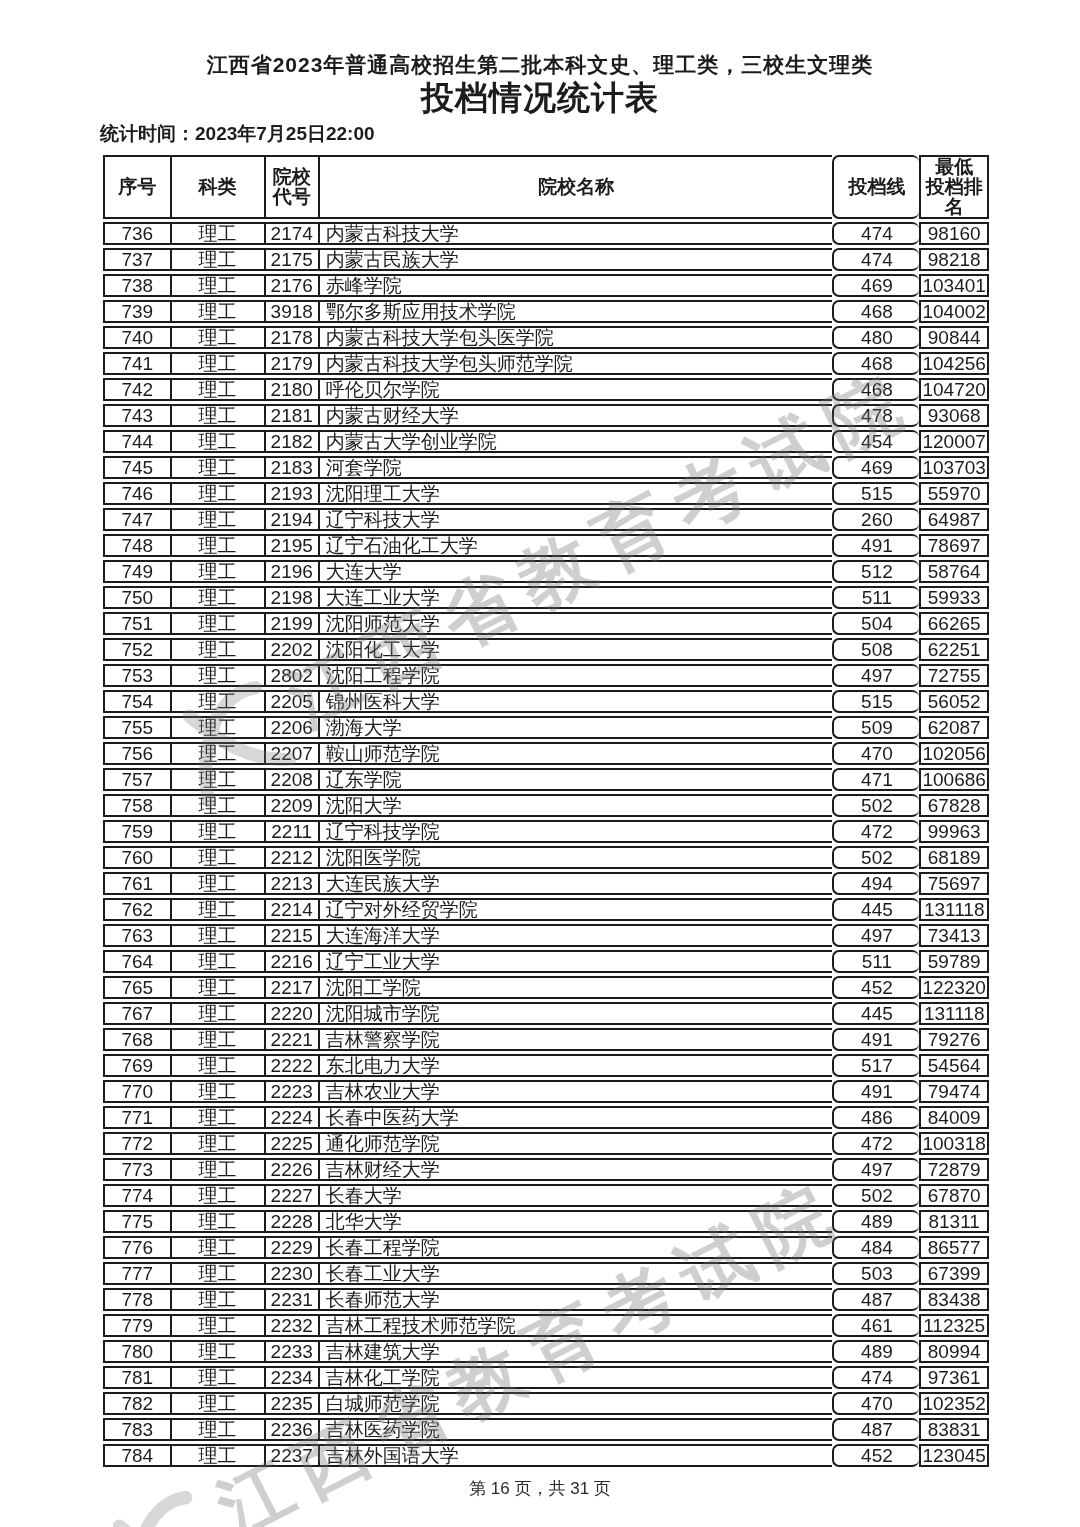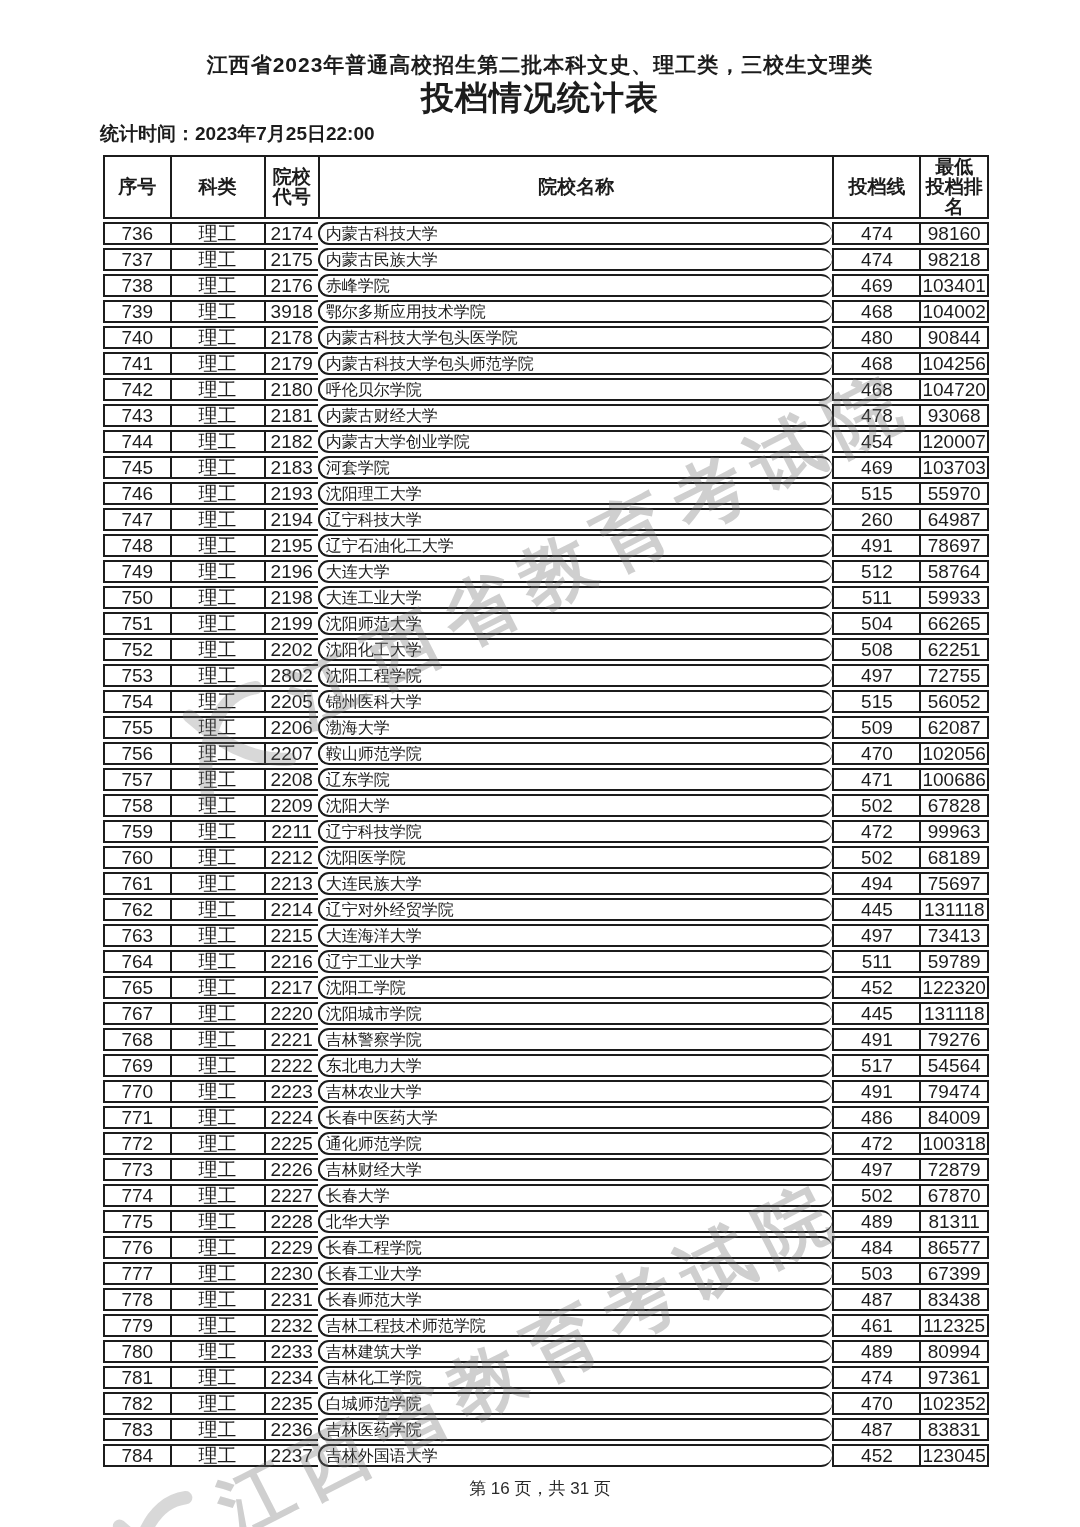--- a/index.html
+++ b/index.html
@@ -68,24 +68,24 @@
     line-height: 19px;
     text-align: center;
     vertical-align: middle;
     white-space: nowrap;
   }
   
   .c0 { width: 65px; }
   .c1 { width: 92px; }
   .c2 { width: 53px; }
   .c3 { width: 503px; margin-top: 36px; }
-  .c4 { width: 85px; }
+  .c4 { width: 85px; border-radius: 7px; }
   .c5 { width: 68px; }
   td.c1, td.c3 { font-family: "Liberation Serif", serif; }
-  td.c3 { text-align: left; padding-left: 6px; font-size: 16px; border-radius: 11px; }
+  td.c3 { text-align: left; padding-left: 6px; font-size: 19px; }
   td.c0, td.c2, td.c4, td.c5 { font-family: "Liberation Sans", sans-serif; }
   .page-footer {
     position: absolute;
     top: 1477px; left: 0;
     width: 1080px;
     text-align: center;
     font-size: 17px;
     color: #2a2a2a;
     z-index: 1;
   }

